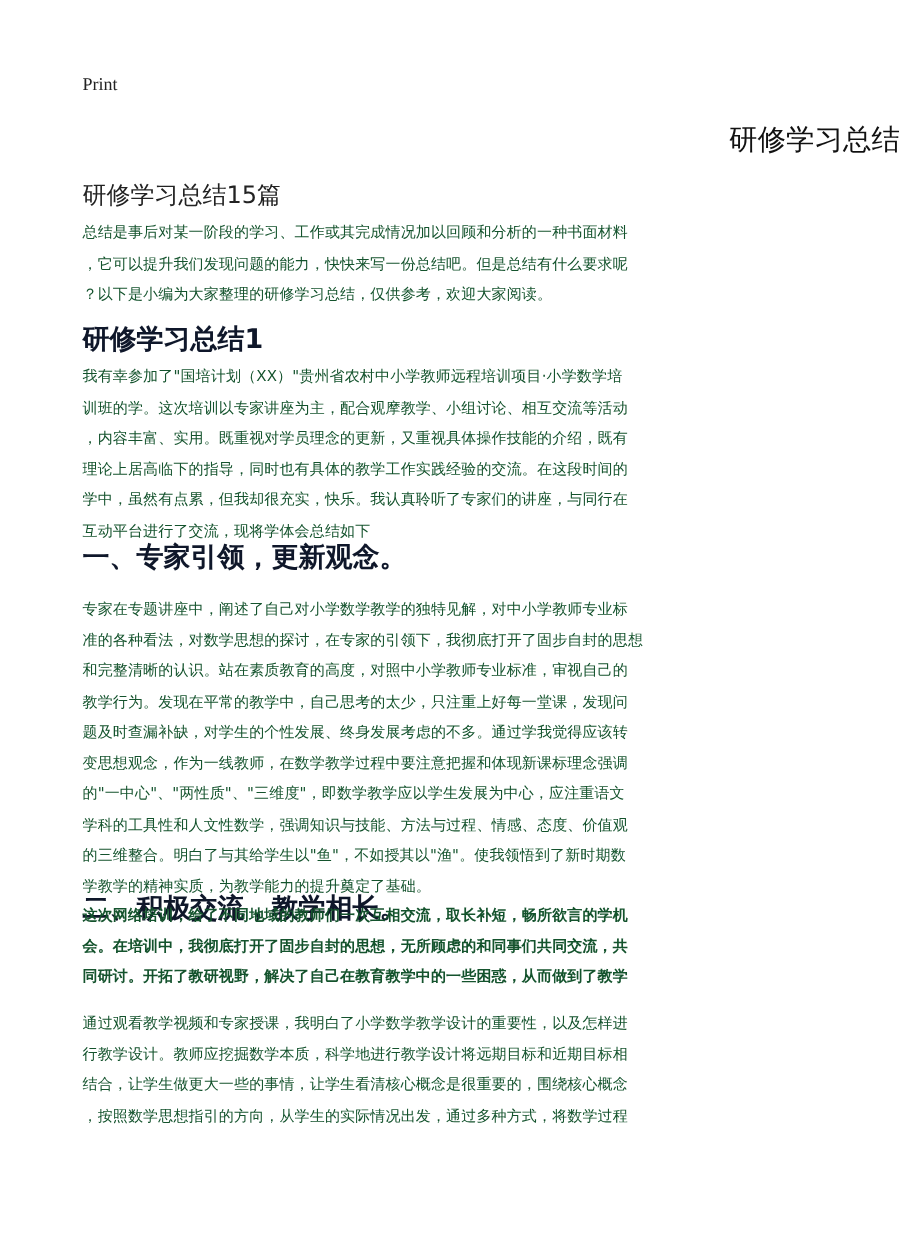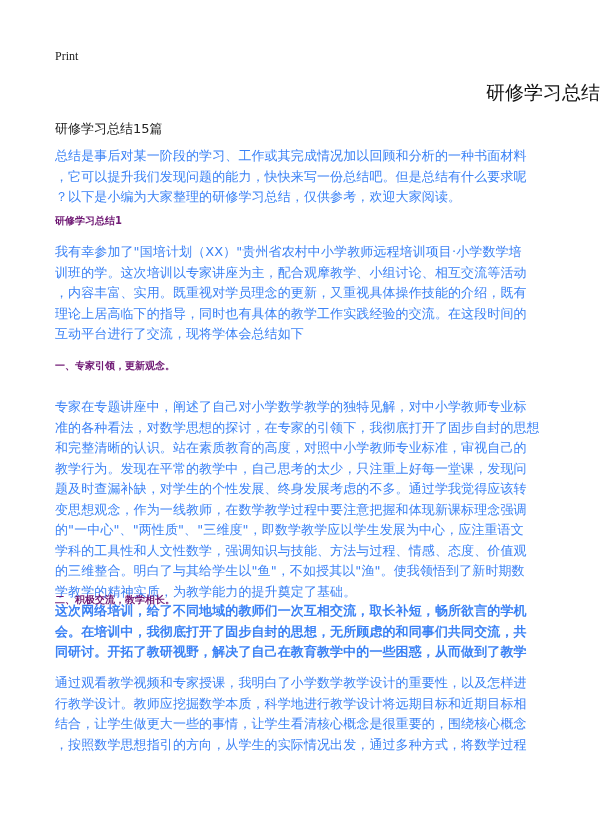--- a/index.html
+++ b/index.html
@@ -11,30 +11,30 @@
   .page { position: absolute; left: 0; top: 0; width: 580px; height: 828px; }
   .print {
     position: absolute; left: 55px; top: 49px;
     font-family: "Liberation Serif", serif; font-size: 12px; color: #222;
   }
   .title {
     position: absolute; left: 0; width: 600px; top: 80px; text-align: right;
     font-size: 19px; color: #111;
   }
   .subtitle {
-    position: absolute; left: 55px; top: 120px; font-size: 13px; color: #222;
+    position: absolute; left: 55px; top: 120px; font-size: 16px; color: #222;
   }
   .para {
     position: absolute; left: 55px; width: 500px;
-    font-size: 13px; line-height: 20.5px; color: #3b82f6;
+    font-size: 10px; line-height: 20.5px; color: #14532d;
     text-align: justify; letter-spacing: 0.1px;
   }
   .para .ln { display: block; white-space: nowrap; }
   .heading {
-    position: absolute; left: 55px; font-size: 10px; font-weight: bold; color: #701a75;
+    position: absolute; left: 55px; font-size: 18px; font-weight: bold; color: #0f172a;
   }
 </style>
 </head>
 <body>
 
 <div class="page">
   <div class="print">Print</div>
   <div class="title">研修学习总结</div>
   <div class="subtitle">研修学习总结15篇</div>
 
@@ -44,20 +44,21 @@
     <span class="ln">？以下是小编为大家整理的研修学习总结，仅供参考，欢迎大家阅读。</span>
   </div>
 
   <div class="heading" style="top:214px;">研修学习总结1</div>
 
   <div class="para" style="top:242px;">
     <span class="ln">我有幸参加了"国培计划（XX）"贵州省农村中小学教师远程培训项目·小学数学培</span>
     <span class="ln">训班的学。这次培训以专家讲座为主，配合观摩教学、小组讨论、相互交流等活动</span>
     <span class="ln">，内容丰富、实用。既重视对学员理念的更新，又重视具体操作技能的介绍，既有</span>
     <span class="ln">理论上居高临下的指导，同时也有具体的教学工作实践经验的交流。在这段时间的</span>
+    <span class="ln">学中，虽然有点累，但我却很充实，快乐。我认真聆听了专家们的讲座，与同行在</span>
     <span class="ln">互动平台进行了交流，现将学体会总结如下</span>
   </div>
 
   <div class="heading" style="top:359px;font-family:Liberation Mono, monospace;">一、专家引领，更新观念。</div>
 
   <div class="para" style="top:397px;">
     <span class="ln">专家在专题讲座中，阐述了自己对小学数学教学的独特见解，对中小学教师专业标</span>
     <span class="ln">准的各种看法，对数学思想的探讨，在专家的引领下，我彻底打开了固步自封的思想</span>
     <span class="ln">和完整清晰的认识。站在素质教育的高度，对照中小学教师专业标准，审视自己的</span>
     <span class="ln">教学行为。发现在平常的教学中，自己思考的太少，只注重上好每一堂课，发现问</span>

